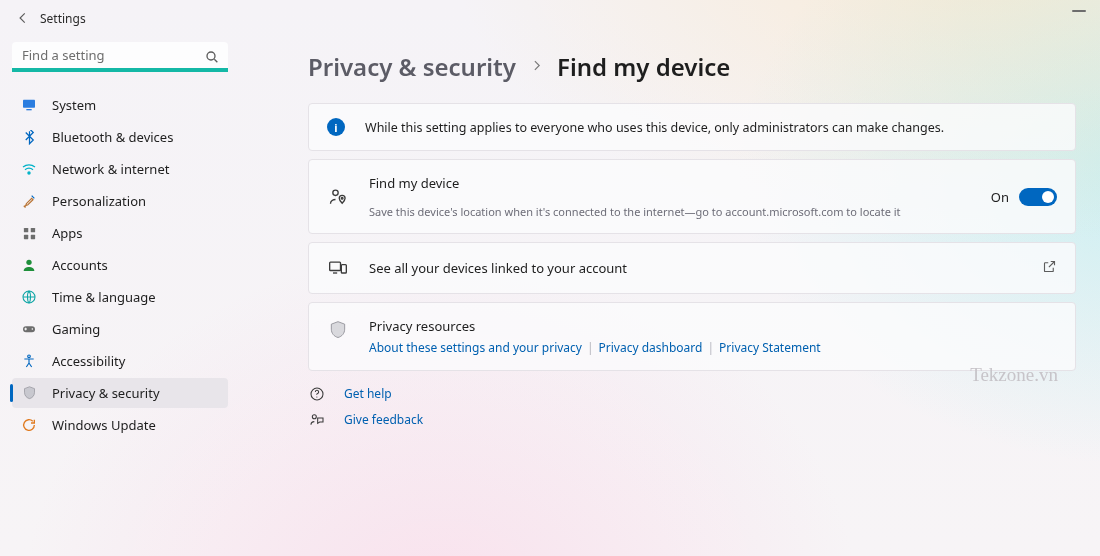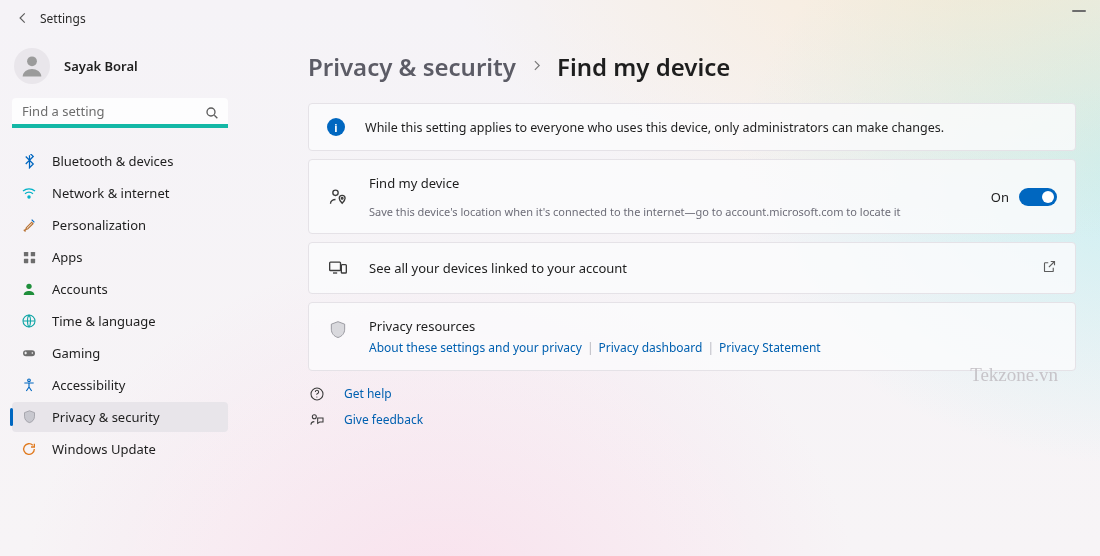--- a/index.html
+++ b/index.html
@@ -63,39 +63,39 @@
         <path d="M15 4l-8 8 8 8"></path>
       </svg>
   </span>
   <span class="title-text">Settings</span>
   <span class="minimize"></span>
 </div>
 
 <div class="shell">
 
   <aside class="sidebar">
-    <div class="user-row">
-      <div class="avatar">
-        <svg viewBox="0 0 24 24" width="28" height="28" fill="currentColor">
-            <circle cx="12" cy="8" r="4.2"></circle>
-            <path d="M4 21c0-4 4-6.5 8-6.5s8 2.5 8 6.5"></path>
-          </svg>
-      </div>
-      <div class="user-name">Sayak Boral</div>
-    </div>
     <div class="search-wrap">
       <input class="search" placeholder="Find a setting" style="">
       <span class="search-ic">
         <svg viewBox="0 0 24 24" width="16" height="16" fill="none" stroke="currentColor" stroke-width="2">
             <circle cx="10.5" cy="10.5" r="6"></circle>
             <path d="M20 20l-4.5-4.5"></path>
           </svg>
       </span>
     </div>
     <nav class="nav" id="nav">
+        <div class="nav-item">
+          <span class="ic">
+            <svg viewBox="0 0 24 24" width="16" height="16" fill="#2b7de0">
+              <rect x="3" y="4" width="18" height="12" rx="1"></rect>
+              <rect x="8" y="18" width="8" height="2"></rect>
+            </svg>
+          </span>
+          <span>System</span>
+        </div>
         <div class="nav-item">
           <span class="ic">
             <svg viewBox="0 0 24 24" width="15" height="15" fill="none" stroke="#0067c0" stroke-width="2">
               <path d="M12 2v20l6-6-12-12m0 12l12-12-6-6"></path>
             </svg>
           </span>
           <span>Bluetooth &amp; devices</span>
         </div>
         <div class="nav-item">
           <span class="ic">

